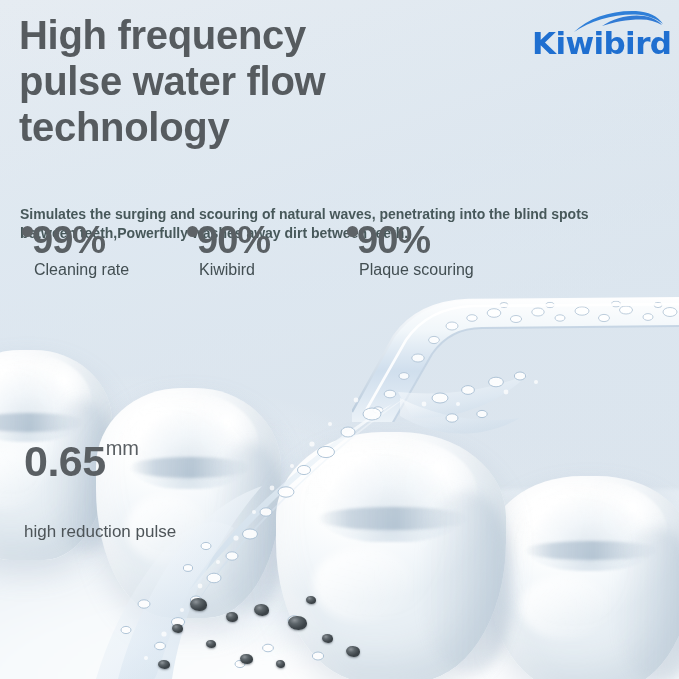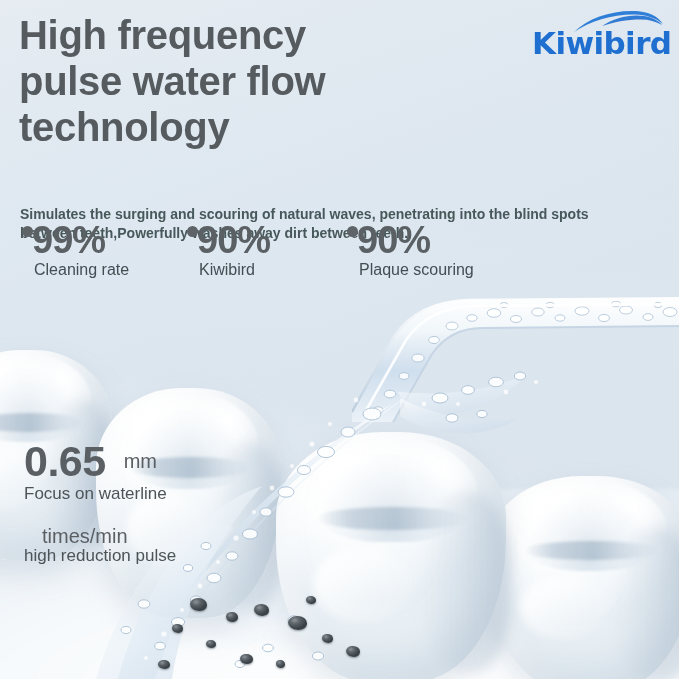--- a/index.html
+++ b/index.html
@@ -137,28 +137,28 @@
   }
   .stat .label{
     font-size:16px; line-height:19px; font-weight:400; color:#424e52;
     padding-left:14px; margin-top:-2px;
   }
 
   
   .spec{ position:absolute; }
   #spec-0{ left:24px; top:436px; }
   #spec-1{ left:24px; top:524px; }
-  .spec .row{ display:flex; align-items:center; }
+  .spec .row{ display:flex; align-items:flex-start; }
   .spec .num{
     font-size:43px; line-height:50px; font-weight:600;
     color:#5a5f63; letter-spacing:-.5px;
   }
   .spec .unit{
     font-size:20px; line-height:24px; font-weight:500;
-    color:#5a5f63; margin-left:18px;
+    color:#5a5f63; margin-left:0;
   }
   .spec .caption{
     font-size:17px; line-height:22px; font-weight:400;
     color:#4d5458; margin-top:-3px;
   }
 </style>
 </head>
 <body>
 
 <div id="poster">
@@ -368,24 +368,22 @@
         <div class="value">90%</div>
         <div class="label">Plaque scouring</div>
       </div>
     </div>
 
     <div class="spec" id="spec-0">
       <div class="row">
         <span class="num">0.65</span>
         <span class="unit">mm</span>
       </div>
-      <div class="caption">Focus on waterline</div>
     </div>
 
     <div class="spec" id="spec-1">
       <div class="row">
-        <span class="unit">times/min</span>
       </div>
       <div class="caption">high reduction pulse</div>
     </div>
 
   </div>
 </div>
 
 </body></html>

